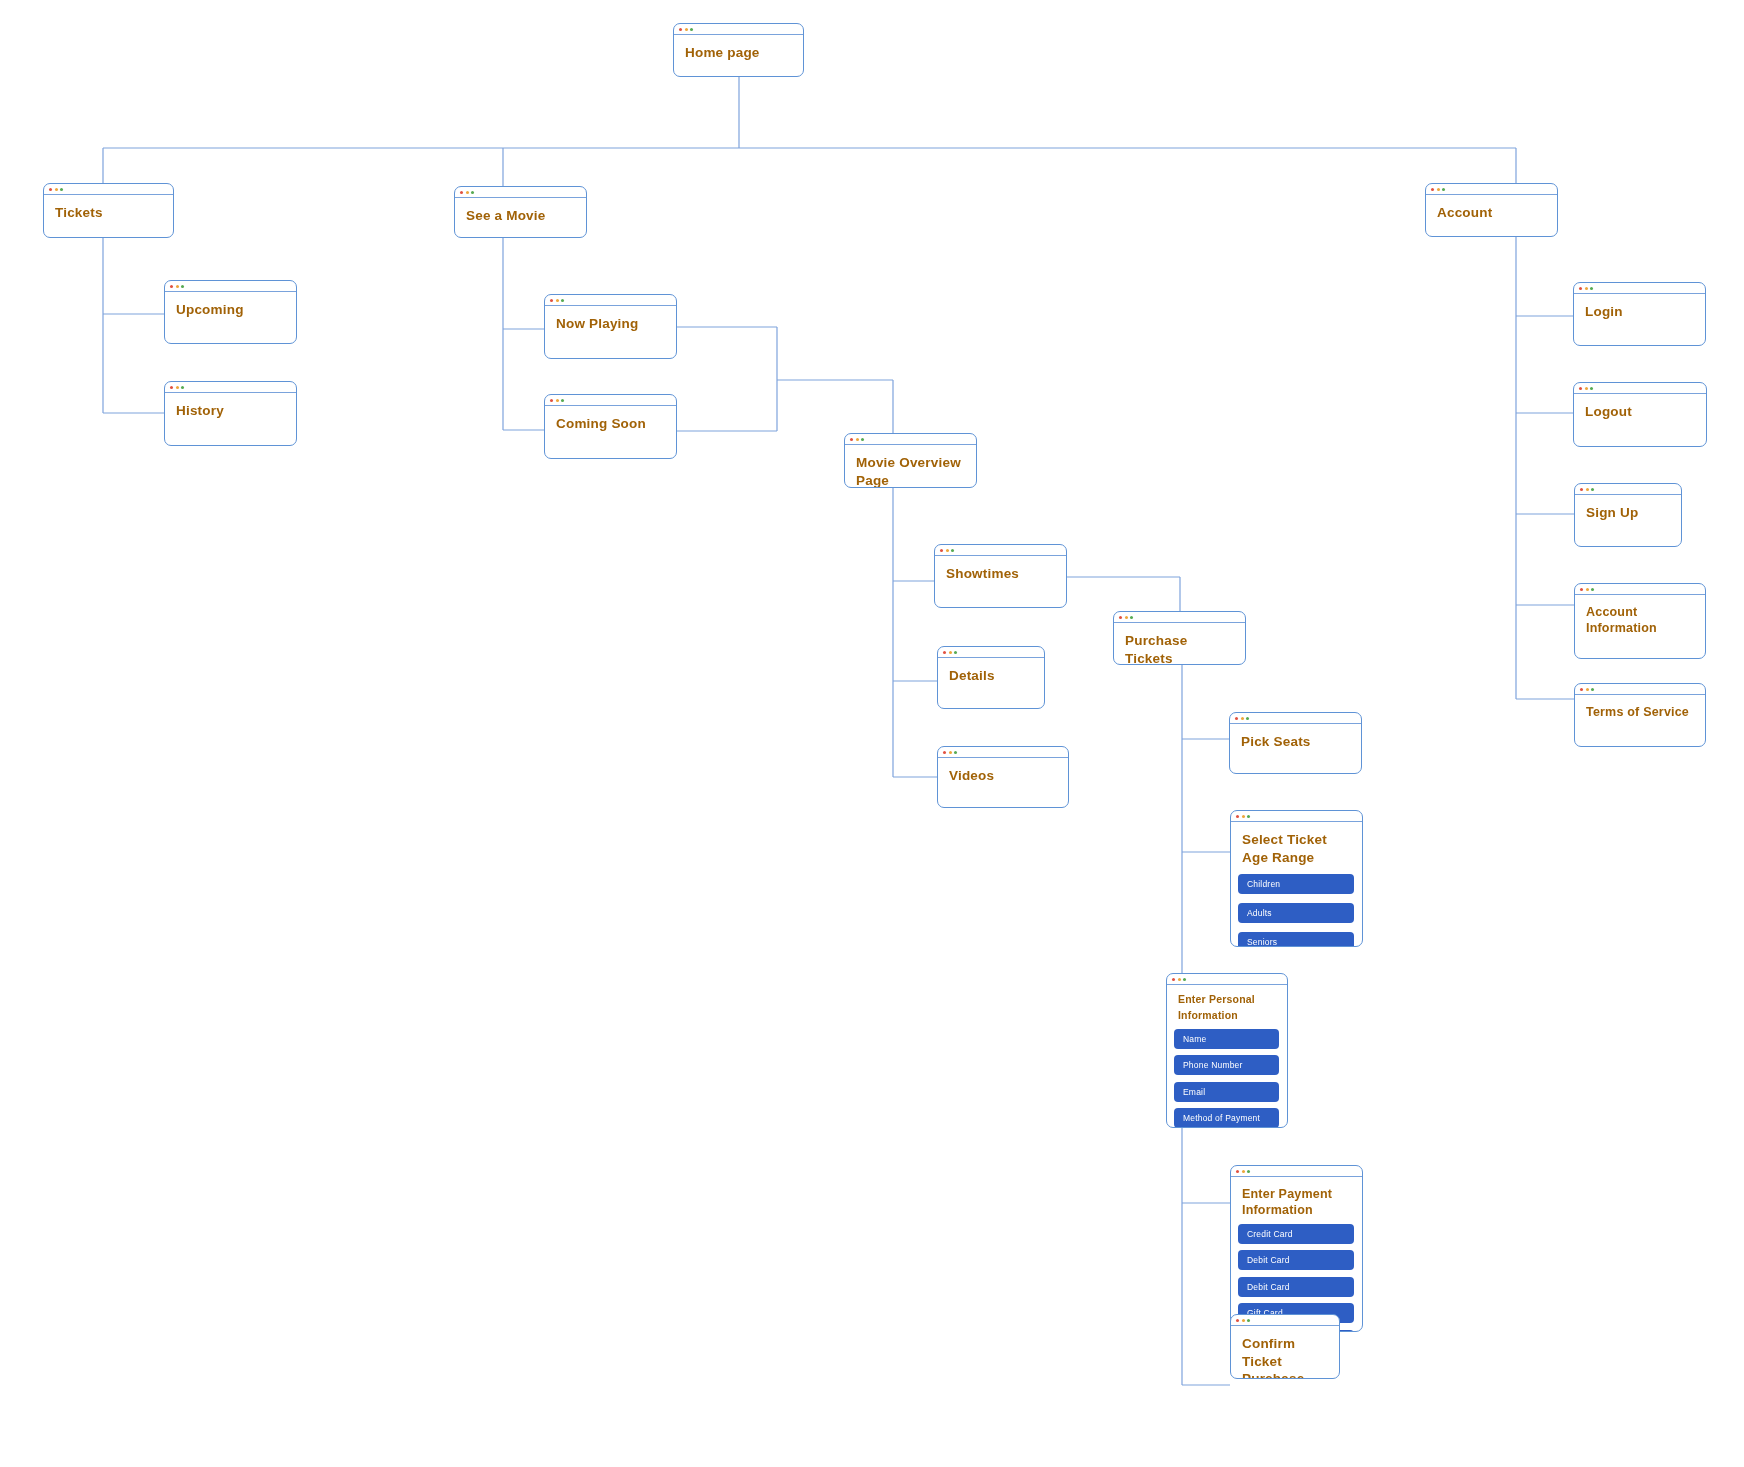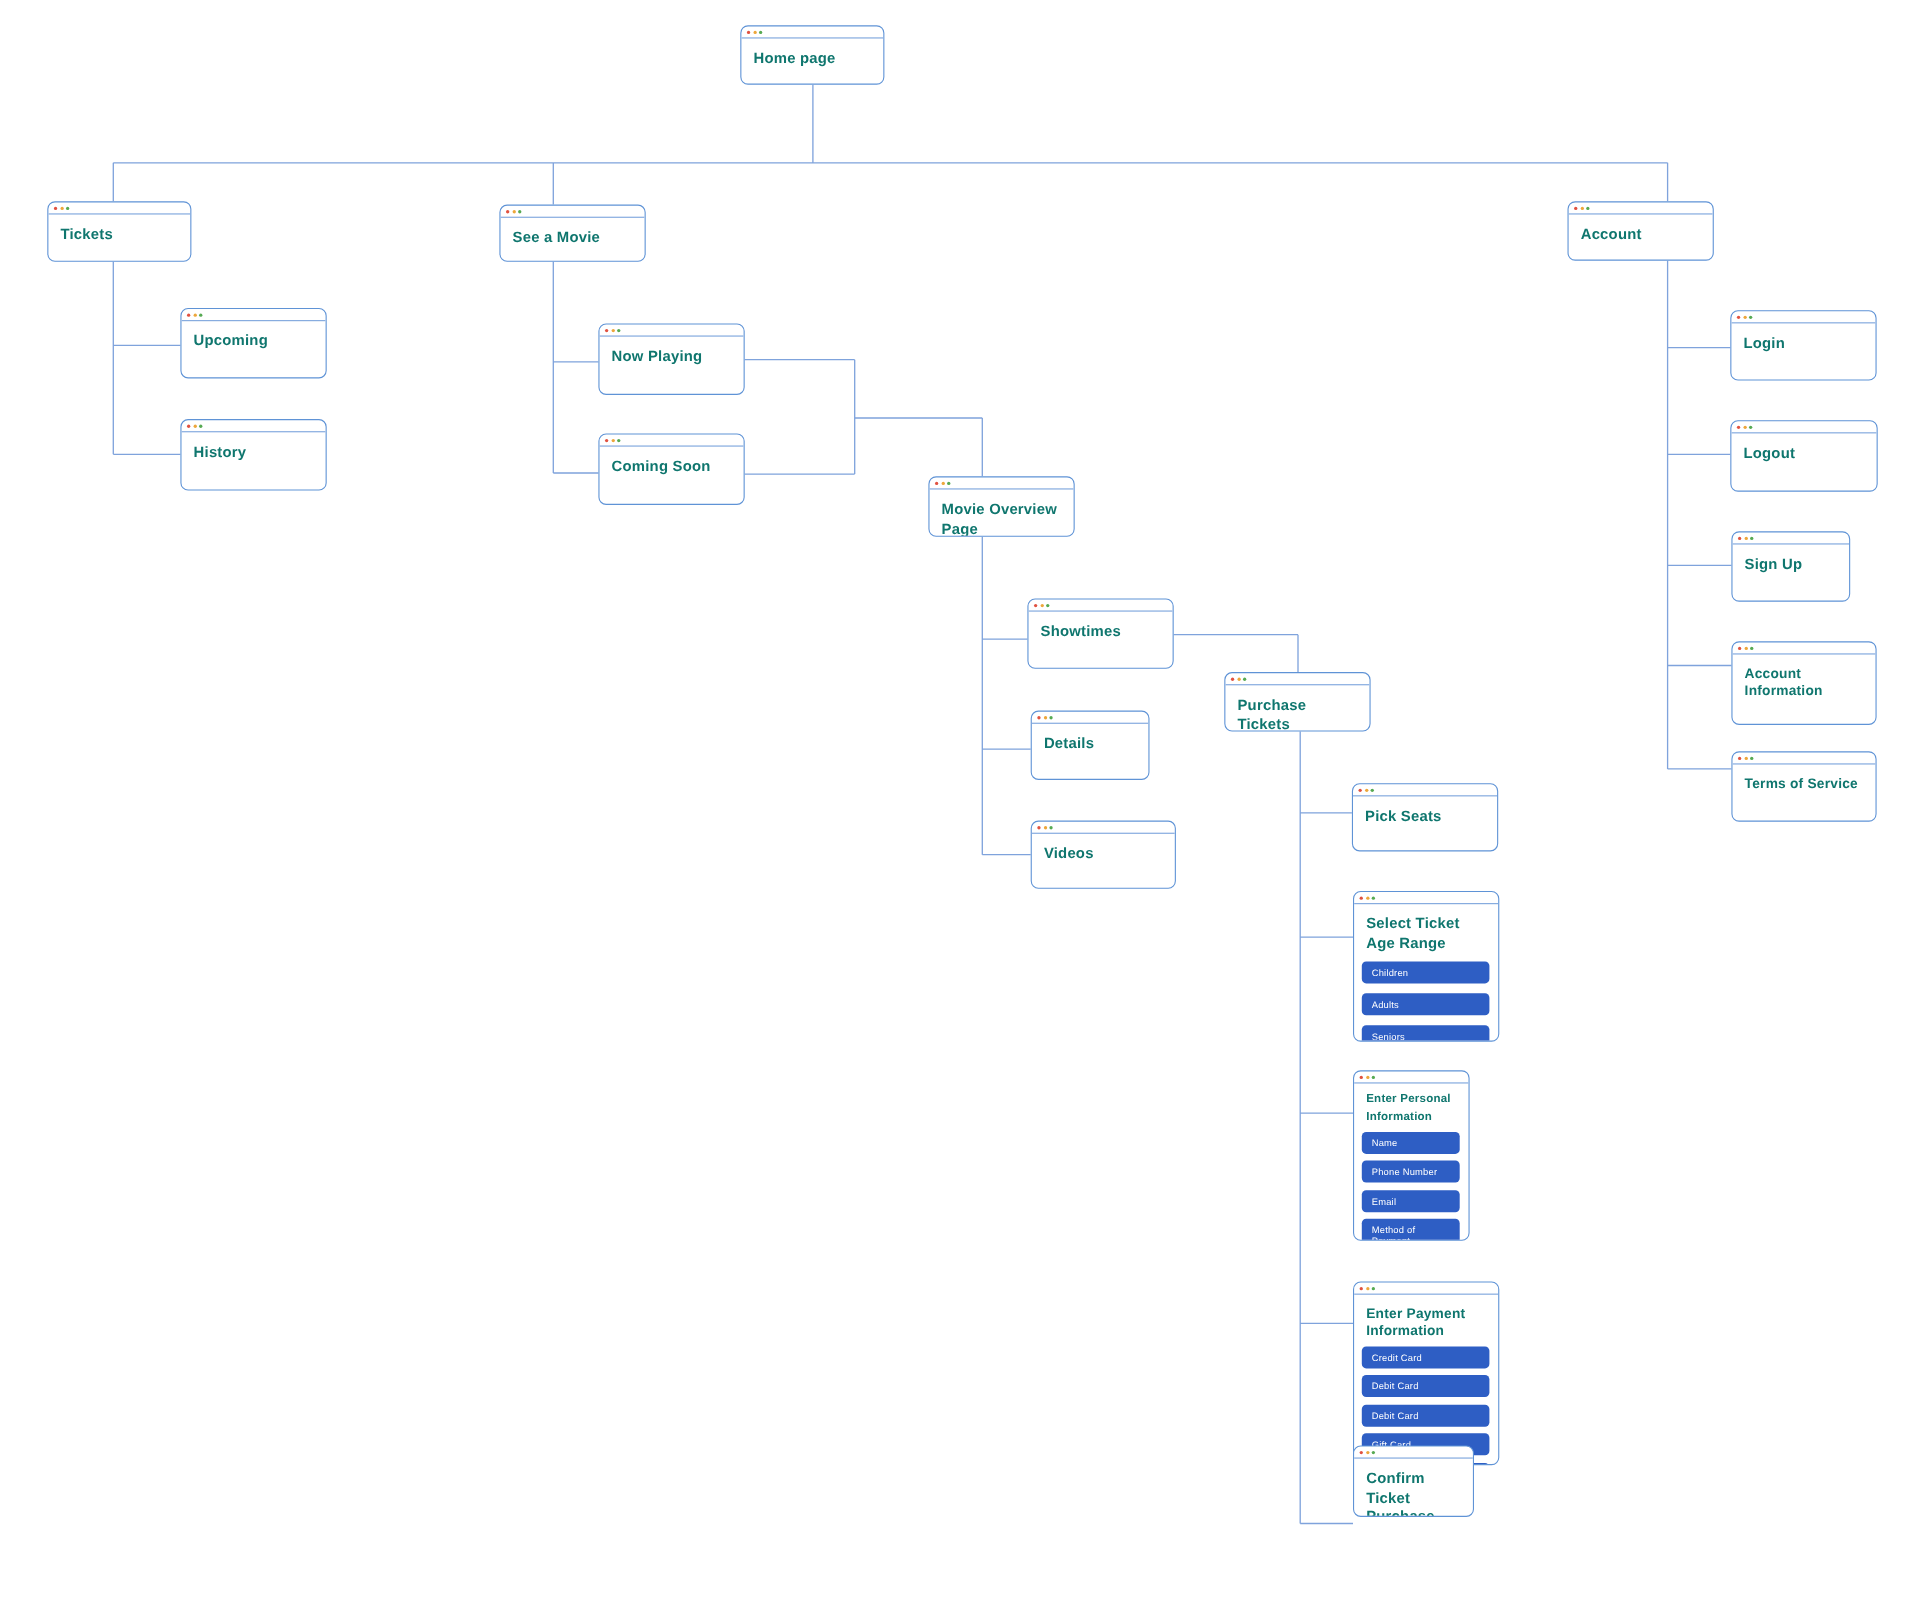--- a/index.html
+++ b/index.html
@@ -27,21 +27,21 @@
     padding-left:5px;
   }
   .dot{width:3px;height:3px;border-radius:50%;}
   .dot.r{background:#e15241;}
   .dot.o{background:#eda73b;}
   .dot.g{background:#57aa53;}
 
   .label{
     padding:9px 8px 0 11px;
     font-weight:bold;
-    color:#0f766e;
+    color:#a16207;
     font-size:13.5px;
     line-height:1.3;
     letter-spacing:.2px;
   }
   .label.small{
     font-size:10.5px;
     line-height:1.55;
     padding-top:6px;
   }
   .btns{
@@ -202,21 +202,21 @@
       <span class="dot g"></span>
     </div>
     <div class="label">Select Ticket Age Range</div>
     <div class="btns gap-lg">
       <div class="btn">Children</div>
       <div class="btn">Adults</div>
       <div class="btn">Seniors</div>
     </div>
   </div>
 
-  <div class="win" style="left:1230px;top:973px;width:106px;height:155px">
+  <div class="win" style="left:1166px;top:973px;width:122px;height:155px">
     <div class="bar">
       <span class="dot r"></span>
       <span class="dot o"></span>
       <span class="dot g"></span>
     </div>
     <div class="label small">Enter Personal Information</div>
     <div class="btns gap-sm">
       <div class="btn">Name</div>
       <div class="btn">Phone Number</div>
       <div class="btn">Email</div>

